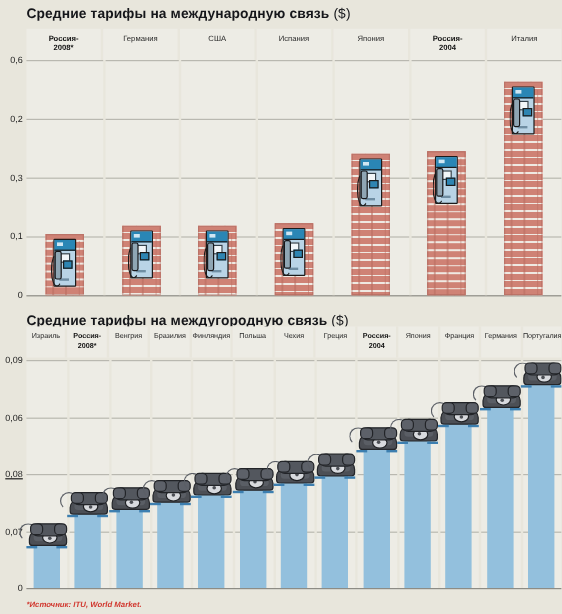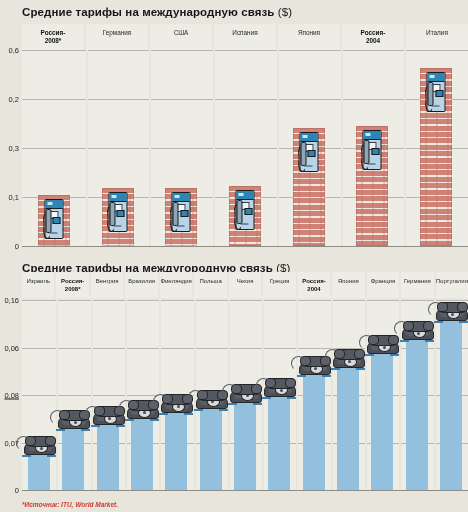--- a/index.html
+++ b/index.html
@@ -379,21 +379,21 @@
       <div class="cell">Япония</div>
       <div class="cell">Франция</div>
       <div class="cell">Германия</div>
       <div class="cell">Португалия</div>
     </div>
   <div class="yaxis" id="yaxis2">
       <div class="ytick" style="top: 190px;">0</div>
       <div class="ytick" style="top: 142.5px;">0,07</div>
       <div class="ytick" style="top: 95px; text-decoration: underline;">0,08</div>
       <div class="ytick" style="top: 47.5px;">0,06</div>
-      <div class="ytick" style="top: 0px;">0,16</div>
+      <div class="ytick" style="top: 0px;">0,09</div>
     </div>
   <div class="plot" id="plot2">
     <div class="plotbg"></div>
     <div class="grid-holder" id="grid2">
         <div class="baseline" style="top: 190px;"></div>
         <div class="gridline" style="top: 143px;"></div>
         <div class="gridline" style="top: 95px;"></div>
         <div class="gridline" style="top: 48px;"></div>
         <div class="gridline" style="top: 0px;"></div>
       </div>

